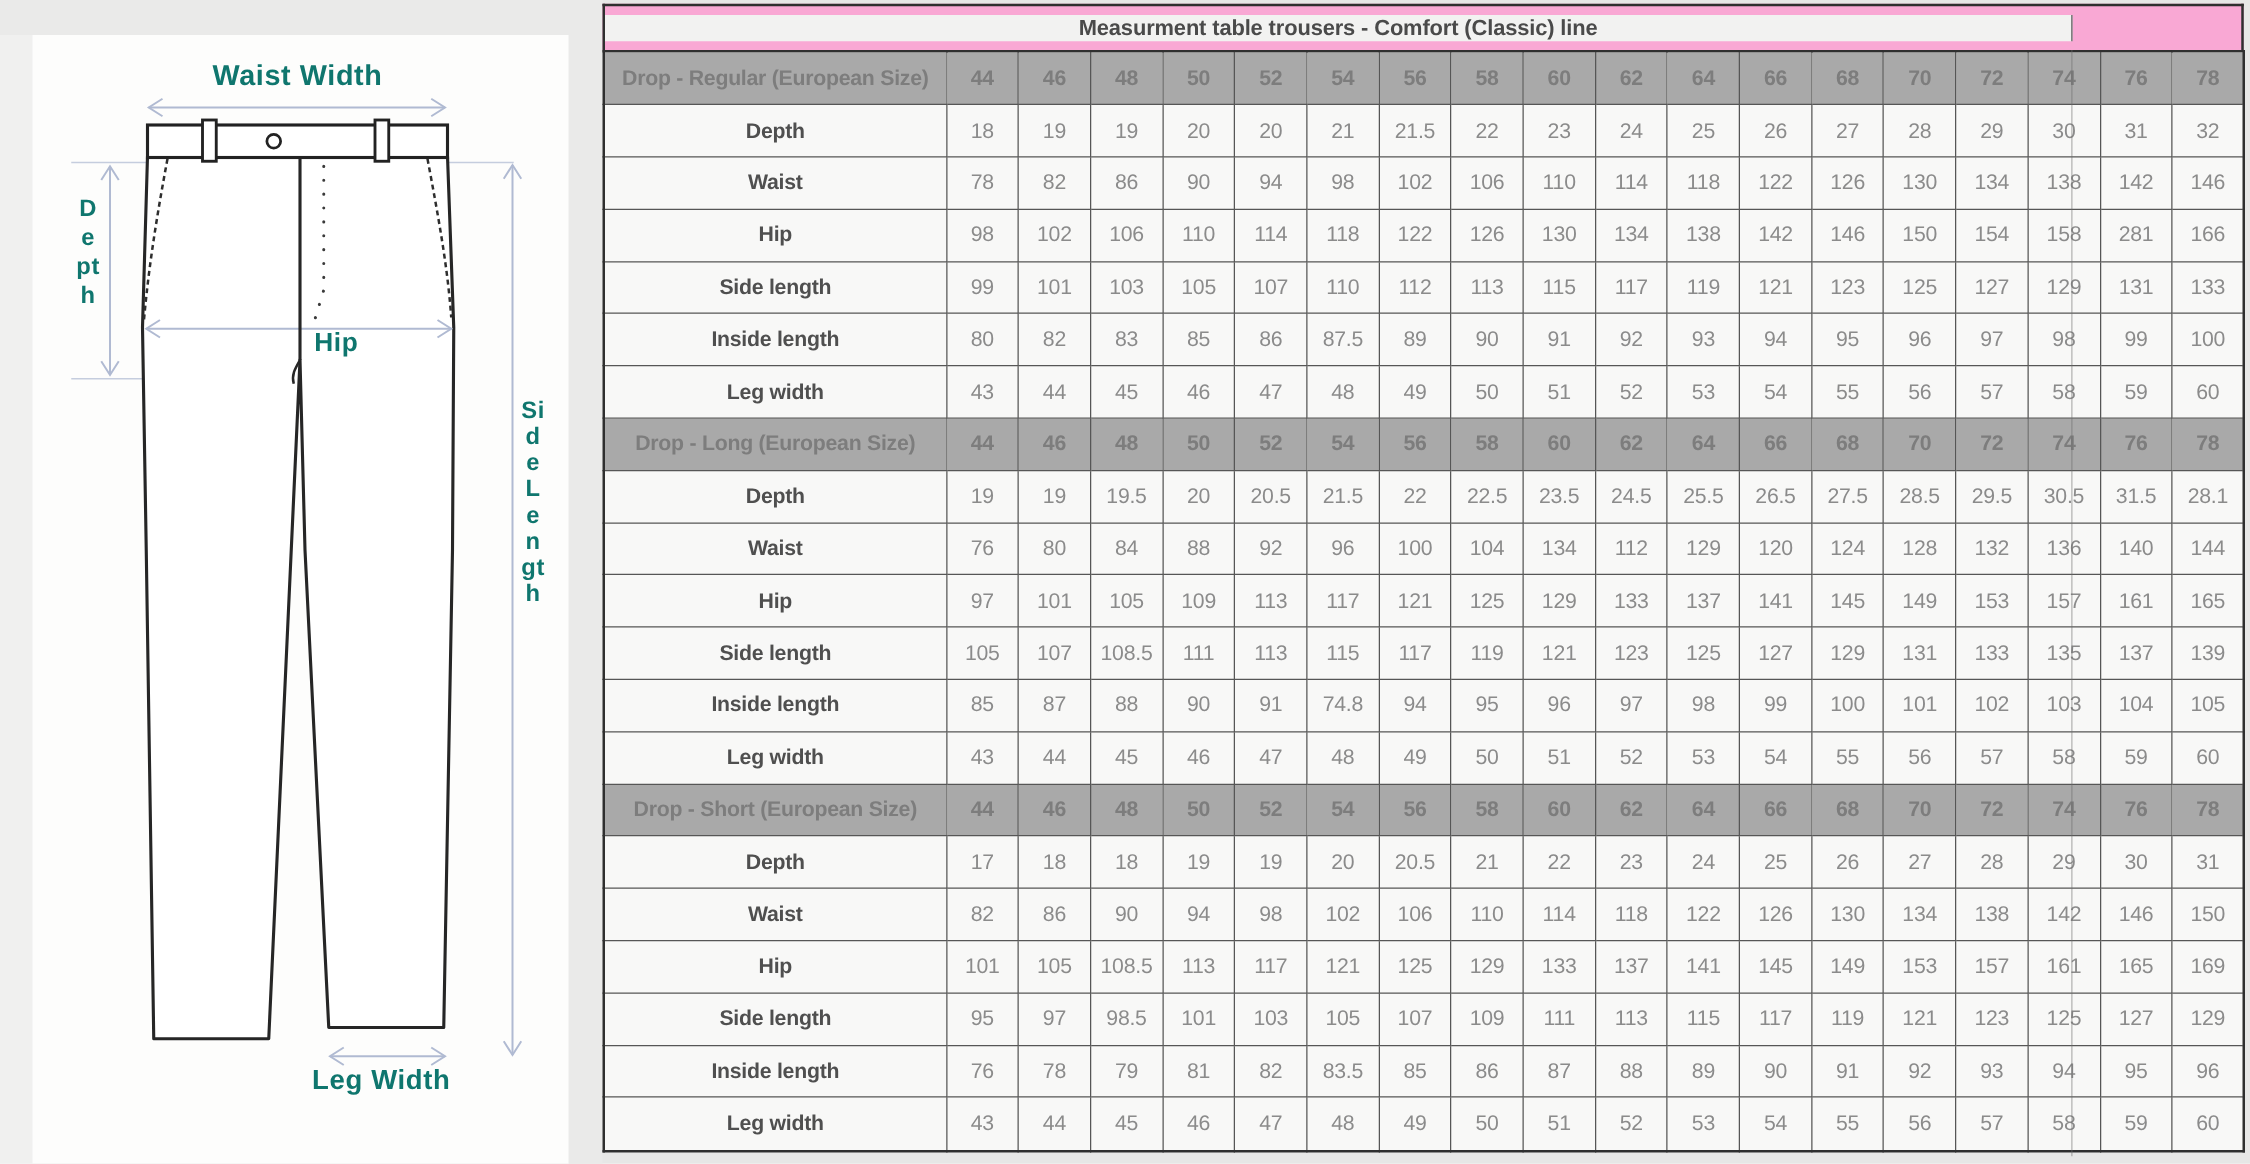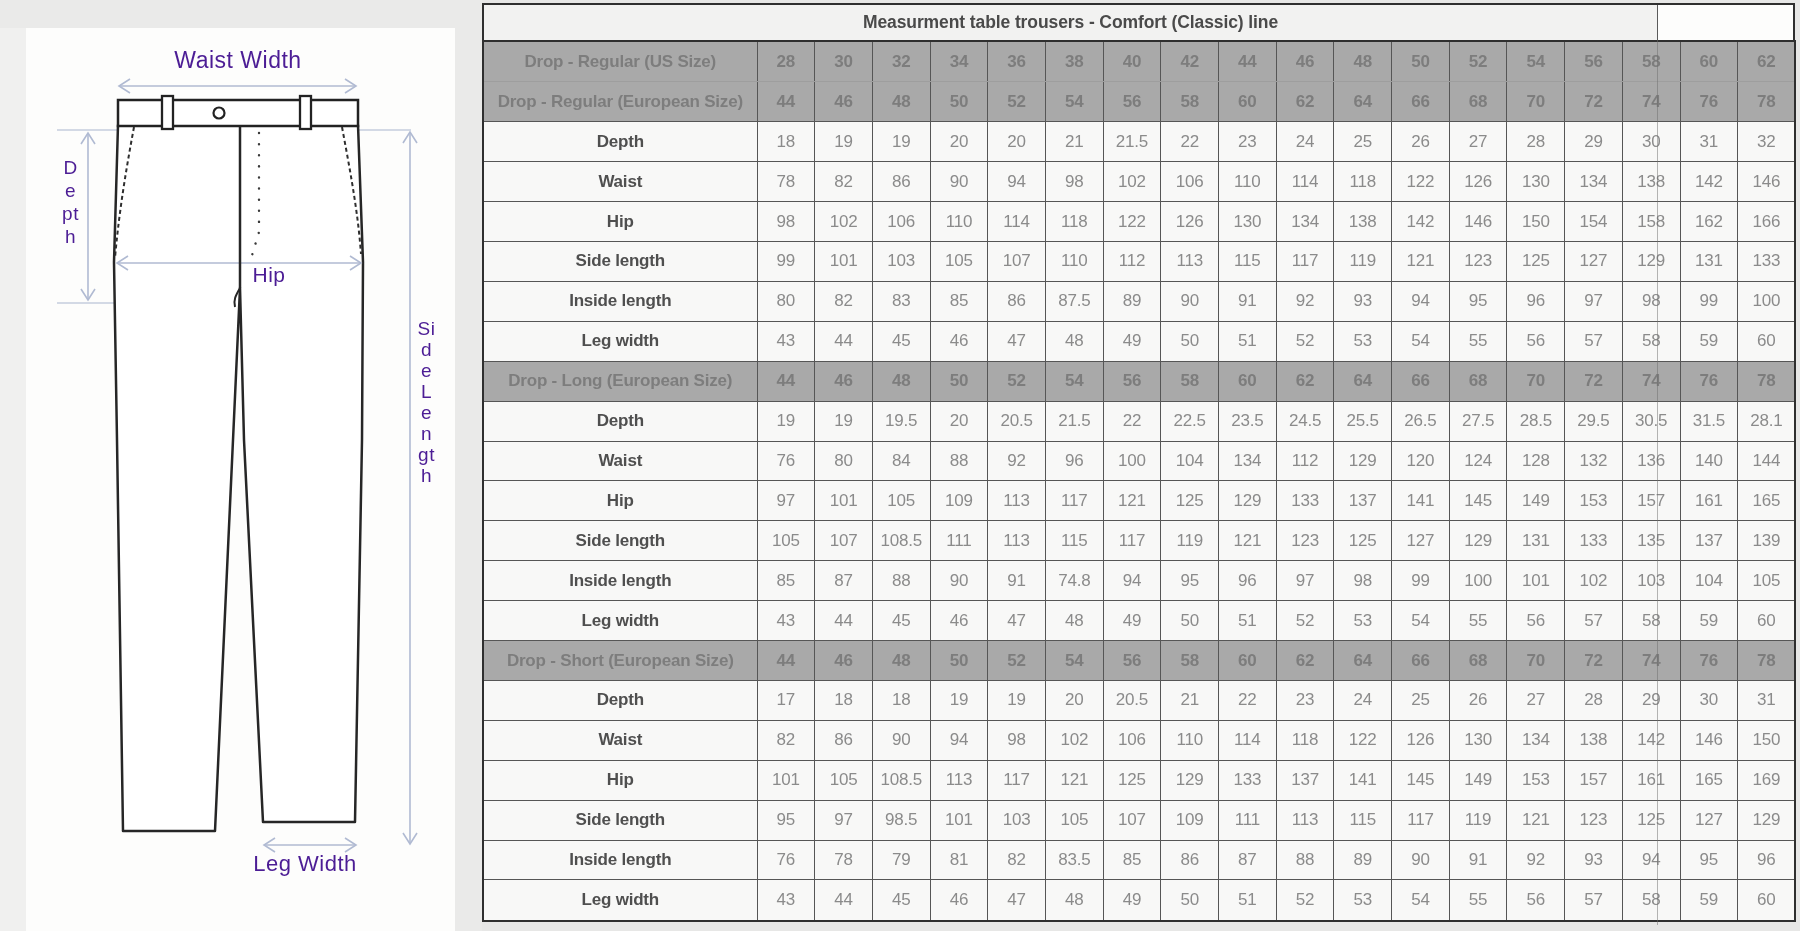--- a/index.html
+++ b/index.html
@@ -4,29 +4,29 @@
 <style>
   html,body{margin:0;padding:0;}
   #stage{position:relative;width:1800px;height:931px;background:#e7e7e6;overflow:hidden;
          font-family:"Liberation Sans",sans-serif;}
   
   .diagram-panel{position:absolute;left:0;top:0;width:455px;height:931px;background:#fdfdfc;}
   .band-top{position:absolute;left:0;top:0;width:482px;height:28px;background:#eaeae9;}
   .band-left{position:absolute;left:0;top:28px;width:26px;height:903px;background:#f0f0ef;}
   .gutter{position:absolute;left:455px;top:0;width:27px;height:931px;background:#eaeae9;}
   .diagram-svg{position:absolute;left:0;top:0;}
-  .dlabel{position:absolute;font-weight:normal;color:#4c1d95;letter-spacing:0.5px;}
+  .dlabel{position:absolute;font-weight:bold;color:#0f766e;letter-spacing:0.5px;}
   .lbl-waist{left:118px;top:47px;width:240px;text-align:center;font-size:23px;}
   .lbl-depth{left:61px;top:156px;width:19px;font-size:19px;line-height:23px;word-break:break-all;text-align:center;}
   .lbl-hip{left:242px;top:263px;width:54px;text-align:center;font-size:21px;}
   .lbl-side{left:417px;top:318px;width:19px;font-size:19px;line-height:21px;word-break:break-all;text-align:center;}
   .lbl-legw{left:215px;top:851px;width:180px;text-align:center;font-size:22px;}
   
   .table-wrap{position:absolute;left:482px;top:3px;width:1313px;}
-  .title-bar{display:flex;height:37px;box-sizing:border-box;border:2px solid #2f2f2f;border-bottom:none;background:#c4b5fd;}
+  .title-bar{display:flex;height:37px;box-sizing:border-box;border:2px solid #2f2f2f;border-bottom:none;background:#f9a8d4;align-items:center;}
   .title-cell{flex:0 0 1173px;display:flex;align-items:center;justify-content:center;background:#f2f2f1;
               border-right:1.5px solid #5a5a5a;font-weight:bold;font-size:17.5px;color:#4a4a4a;letter-spacing:-0.1px;}
   .title-blank{flex:1;background:#fdfdfc;}
   table.sizes{border-collapse:collapse;table-layout:fixed;width:1313px;height:882px;
               border:2px solid #2f2f2f;background:#f8f8f7;}
   table.sizes th,table.sizes td{border:1.5px solid #565656;text-align:center;vertical-align:middle;
               font-size:17px;padding:0;white-space:nowrap;overflow:hidden;letter-spacing:-0.2px;}
   tr.data{background:#f8f8f7;}
   tr.data th.rlabel{color:#4f4f4f;font-weight:bold;}
   tr.data td.val{color:#8b8b8b;font-weight:normal;}
@@ -125,41 +125,20 @@
           <col style="width: 57.7px;">
           <col style="width: 57.7px;">
           <col style="width: 57.7px;">
           <col style="width: 57.7px;">
           <col style="width: 57.7px;">
           <col style="width: 57.7px;">
           <col style="width: 57.7px;">
           <col style="width: 57.7px;">
         </colgroup>
         <tbody>
-          <tr class="hdr hdr-us">
-            <th class="rlabel">Drop - Regular (US Size)</th>
-            <td class="val">28</td>
-            <td class="val">30</td>
-            <td class="val">32</td>
-            <td class="val">34</td>
-            <td class="val">36</td>
-            <td class="val">38</td>
-            <td class="val">40</td>
-            <td class="val">42</td>
-            <td class="val">44</td>
-            <td class="val">46</td>
-            <td class="val">48</td>
-            <td class="val">50</td>
-            <td class="val">52</td>
-            <td class="val">54</td>
-            <td class="val">56</td>
-            <td class="val">58</td>
-            <td class="val">60</td>
-            <td class="val">62</td>
-          </tr>
           <tr class="hdr hdr-eu">
             <th class="rlabel">Drop - Regular (European Size)</th>
             <td class="val">44</td>
             <td class="val">46</td>
             <td class="val">48</td>
             <td class="val">50</td>
             <td class="val">52</td>
             <td class="val">54</td>
             <td class="val">56</td>
             <td class="val">58</td>
@@ -227,21 +206,21 @@
             <td class="val">122</td>
             <td class="val">126</td>
             <td class="val">130</td>
             <td class="val">134</td>
             <td class="val">138</td>
             <td class="val">142</td>
             <td class="val">146</td>
             <td class="val">150</td>
             <td class="val">154</td>
             <td class="val">158</td>
-            <td class="val">162</td>
+            <td class="val">281</td>
             <td class="val">166</td>
           </tr>
           <tr class="data">
             <th class="rlabel">Side length</th>
             <td class="val">99</td>
             <td class="val">101</td>
             <td class="val">103</td>
             <td class="val">105</td>
             <td class="val">107</td>
             <td class="val">110</td>

